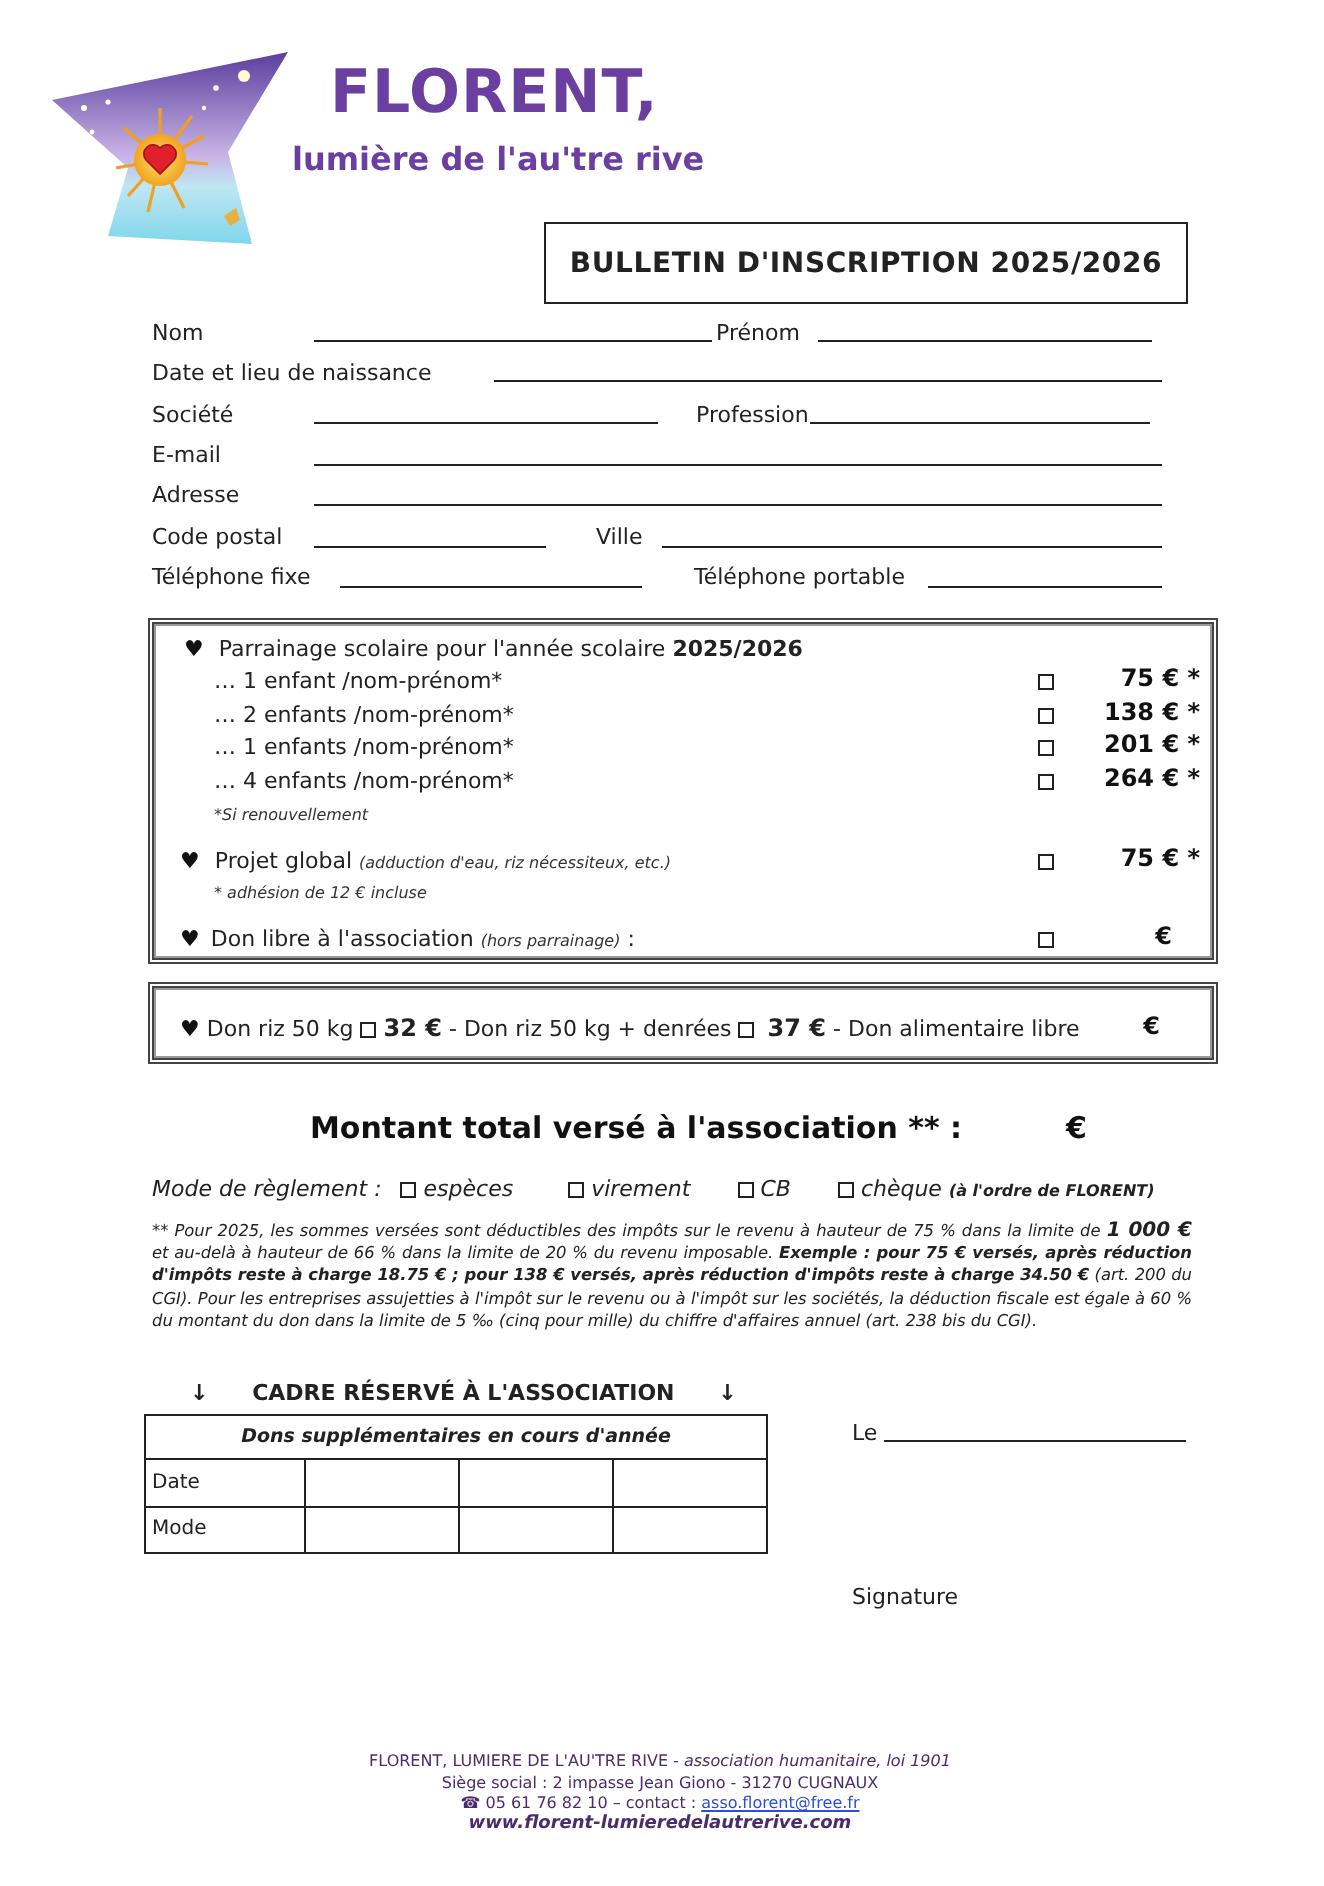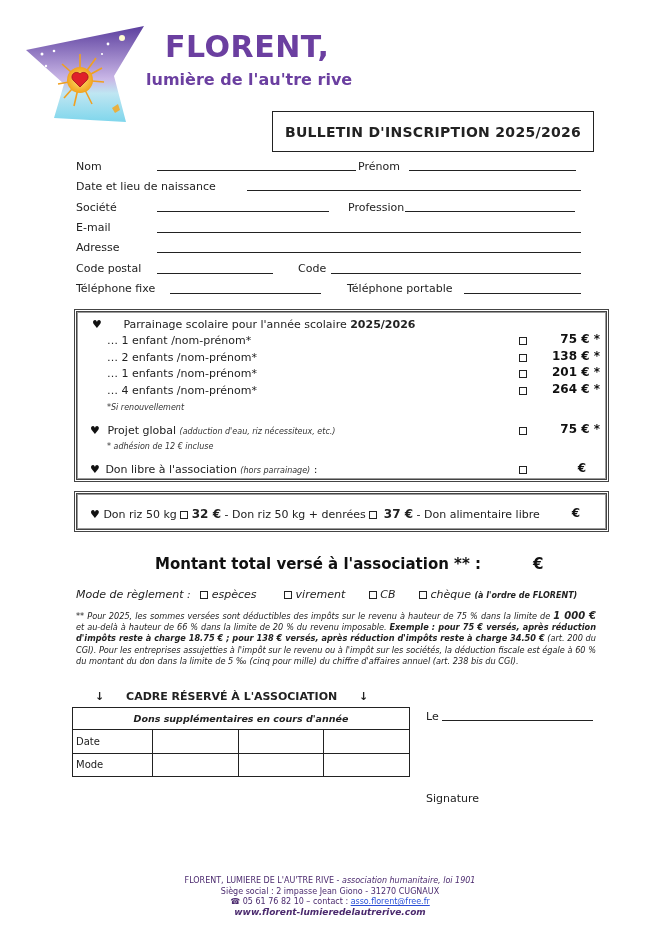--- a/index.html
+++ b/index.html
@@ -33,21 +33,21 @@
 
   .mode { left: 76px; top: 588px; font-size: 11px; font-style: italic; color: #222; white-space: nowrap; }
   .mode span.item { margin-left: 14px; }
   .mode .note { font-size: 8px; font-weight: bold; }
 
   .legal { left: 76px; top: 610px; width: 520px; font-size: 8.2px; font-style: italic; line-height: 11.2px; color: #222; text-align: justify; }
   .legal b { font-weight: bold; }
 
   .reserved { left: 95px; top: 690px; font-size: 11px; font-weight: bold; color: #222; white-space: nowrap; }
 
-  table.assoc { position: absolute; left: 72px; top: 707px; width: 338px; border-collapse: collapse; font-size: 10px; }
+  table.assoc { position: absolute; left: 72px; top: 707px; width: 312px; border-collapse: collapse; font-size: 10px; }
   table.assoc td { border: 1px solid #222; height: 23.5px; padding: 0 3px; color: #222; }
   table.assoc td.head { text-align: center; font-style: italic; font-weight: bold; font-size: 9.5px; height: 22px; }
   table.assoc td.rl { width: 80px; }
 
   .le { left: 426px; top: 710px; font-size: 11px; color: #222; }
   .le-line { left: 442px; top: 720px; width: 151px; border-bottom: 1px solid #222; }
   .sign { left: 426px; top: 792px; font-size: 11px; color: #222; }
 
   .footer { left: 150px; width: 360px; text-align: center; font-size: 8px; color: #4b2a6e; white-space: nowrap; }
   .footer a { color: #2a4fd6; text-decoration: underline; }
@@ -114,33 +114,33 @@
 <div class="abs line" style="left:405px;top:211px;width:170px"></div>
 
 <div class="abs lbl" style="left:76px;top:221px">E-mail</div>
 <div class="abs line" style="left:157px;top:232px;width:424px"></div>
 
 <div class="abs lbl" style="left:76px;top:241px">Adresse</div>
 <div class="abs line" style="left:157px;top:252px;width:424px"></div>
 
 <div class="abs lbl" style="left:76px;top:262px">Code postal</div>
 <div class="abs line" style="left:157px;top:273px;width:116px"></div>
-<div class="abs lbl" style="left:298px;top:262px">Code</div>
+<div class="abs lbl" style="left:298px;top:262px">Ville</div>
 <div class="abs line" style="left:331px;top:273px;width:250px"></div>
 
 <div class="abs lbl" style="left:76px;top:282px">Téléphone fixe</div>
 <div class="abs line" style="left:170px;top:293px;width:151px"></div>
 <div class="abs lbl" style="left:347px;top:282px">Téléphone portable</div>
 <div class="abs line" style="left:464px;top:293px;width:117px"></div>
 
 <div class="abs dbox" style="left:74px;top:309px;width:535px;height:173px"></div>
 
 <div class="abs row-text" style="left:92px;top:318px">
   <span class="heart">♥</span>
-  <span style="margin-left:18px">Parrainage scolaire pour l'année scolaire </span><b>2025/2026</b>
+  <span style="margin-left:4px">Parrainage scolaire pour l'année scolaire </span><b>2025/2026</b>
 </div>
 
 <div class="abs row-text" style="left:107px;top:334px">… 1 enfant  /nom-prénom*</div>
 <span class="abs cb" style="left:519px;top:337px"></span>
 <div class="abs price" style="left:540px;top:332px;width:60px">75 € *</div>
 
 <div class="abs row-text" style="left:107px;top:351px">… 2 enfants /nom-prénom*</div>
 <span class="abs cb" style="left:519px;top:354px"></span>
 <div class="abs price" style="left:540px;top:349px;width:60px">138 € *</div>
 

